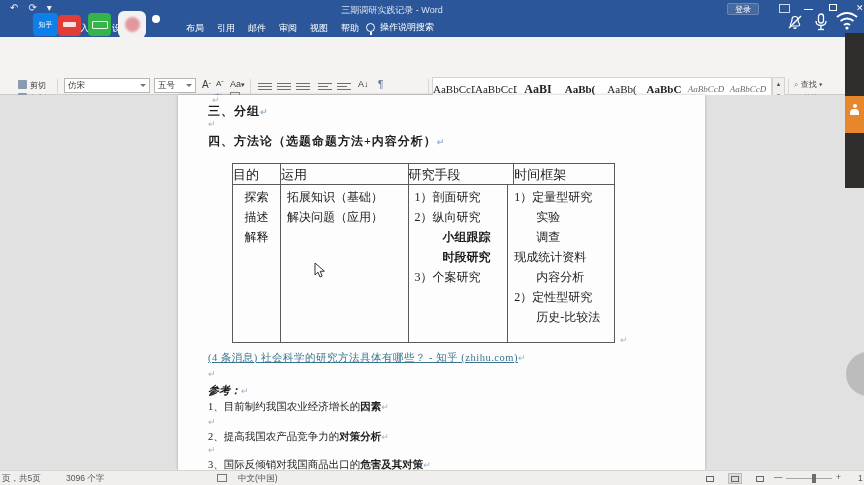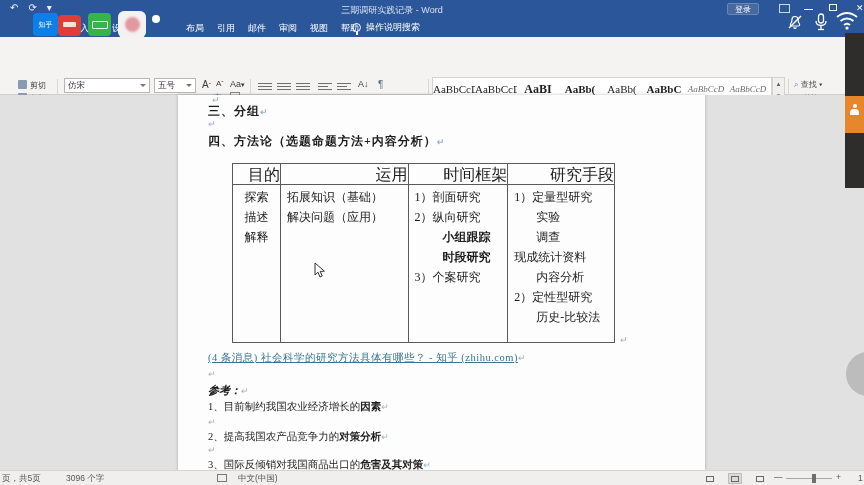--- a/index.html
+++ b/index.html
@@ -14,21 +14,21 @@
   .win-title { position:absolute; left:392px; top:4px; transform:translateX(-50%); color:#d9e2f2; font-size:9px; white-space:nowrap; }
   .signin-btn { position:absolute; left:727px; top:3px; width:32px; height:12px; background:#46699f; border:1px solid #6b87b7; border-radius:2px; color:#fff; font-size:8px; text-align:center; line-height:11px; }
   .winctl { position:absolute; top:4px; color:#fff; }
   .wc-ribbonopts { left:779px; width:11px; height:9px; border:1px solid #cfd9ea; }
   .wc-min { left:804px; top:9px; width:9px; height:1px; background:#fff; }
   .wc-max { left:829px; top:4px; width:8px; height:7px; border:1px solid #fff; }
   .wc-close { left:856px; top:3px; font-size:9px; }
 
   .tabs { position:absolute; left:0; top:20px; width:864px; height:17px; color:#fff; font-size:9px; }
   .tab { position:absolute; top:2px; white-space:nowrap; }
-  .search-cue { position:absolute; left:352px; top:1px; display:flex; align-items:center; gap:5px; color:#fff; font-size:9px; }
+  .search-cue { position:absolute; left:366px; top:1px; display:flex; align-items:center; gap:5px; color:#fff; font-size:9px; }
   .bulb { width:9px; height:9px; border:1px solid #fff; border-radius:50%; position:relative; }
   .bulb::after { content:""; position:absolute; left:3px; top:8px; width:2px; height:3px; background:#fff; }
 
   
   .appicon { position:absolute; border-radius:4px; color:#fff; font-size:7px; text-align:center; z-index:5; }
   .ai-zhihu { left:33px; top:13px; width:25px; height:23px; background:#0d7fe8; line-height:23px; }
   .ai-red { left:58px; top:15px; width:23px; height:21px; background:#e23c39; }
   .ai-red::after { content:""; display:block; margin:7px auto; width:13px; height:5px; background:rgba(255,255,255,.85); border-radius:1px; }
   .ai-green { left:88px; top:13px; width:23px; height:23px; background:#35b44a; }
   .ai-green::after { content:""; display:block; margin:8px auto; width:14px; height:6px; border:1px solid rgba(255,255,255,.9); border-radius:1px; }
@@ -81,21 +81,21 @@
   .doclink { color:#39758f; text-decoration:underline; letter-spacing:.5px; }
   .refhead { font-weight:bold; font-style:italic; font-size:11px; }
   .mark-abs { position:absolute; }
 
   
   .dtable { position:absolute; left:54px; top:68px; width:383px; border:1px solid #5a5a5a; }
   .trow { display:flex; }
   .tcell { border-right:1px solid #5a5a5a; font-size:12px; line-height:20px; }
   .tcell:last-child { border-right:none; }
   .c1 { width:48px; } .c2 { width:128px; } .c3 { width:100px; } .c4 { width:106px; }
-  .thead .tcell { text-align:right; height:21px; line-height:21px; border-bottom:1px solid #5a5a5a; font-size:16px; }
+  .thead .tcell { text-align:left; height:21px; line-height:21px; border-bottom:1px solid #5a5a5a; font-size:13px; }
   .tbody .tcell { height:157px; padding-top:2px; }
   .tl { padding-left:6px; white-space:nowrap; }
   .tl.ctr { text-align:center; padding-left:0; }
   .tl.ind1 { padding-left:28px; }
   .tl.ind2 { padding-left:34px;font-weight:bold; }
 
   .cursor-arrow { position:absolute; left:136px; top:167px; }
 
   
   .statusbar { position:absolute; left:0; top:470px; width:864px; height:15px; background:#f0efee; border-top:1px solid #d6d4d1; font-size:8.5px; color:#555; }
@@ -313,22 +313,22 @@
       </div>
       <span class="mark-abs pilcrow" style="left:30px;top:24px">↵</span>
       <div class="h-line" style="top:38px">
         <span>四、方法论（选题命题方法+内容分析）</span><span class="pilcrow">↵</span>
       </div>
 
       <div class="dtable">
         <div class="trow thead">
           <div class="tcell c1">目的</div>
           <div class="tcell c2">运用</div>
+          <div class="tcell c4">研究手段</div>
           <div class="tcell c3">时间框架</div>
-          <div class="tcell c4">研究手段</div>
         </div>
         <div class="trow tbody">
           <div class="tcell c1">
             <div class="tl ctr">探索</div>
             <div class="tl ctr">描述</div>
             <div class="tl ctr">解释</div>
           </div>
           <div class="tcell c2">
             <div class="tl">拓展知识（基础）</div>
             <div class="tl">解决问题（应用）</div>

